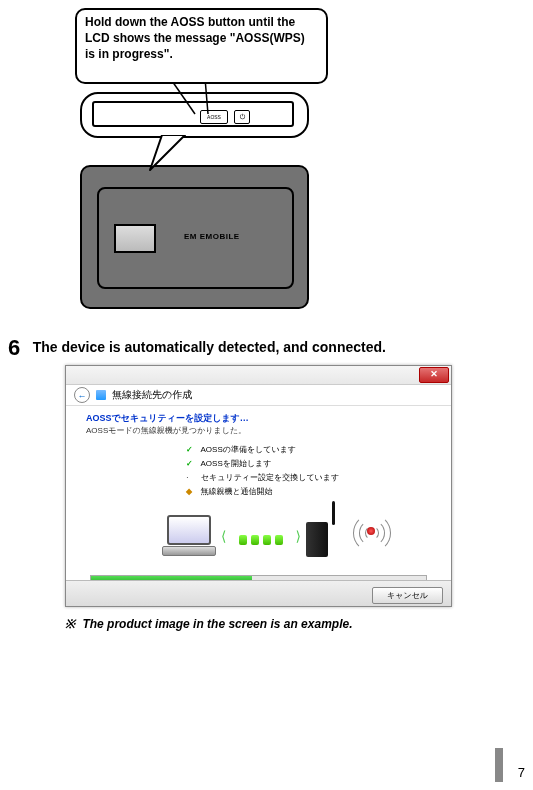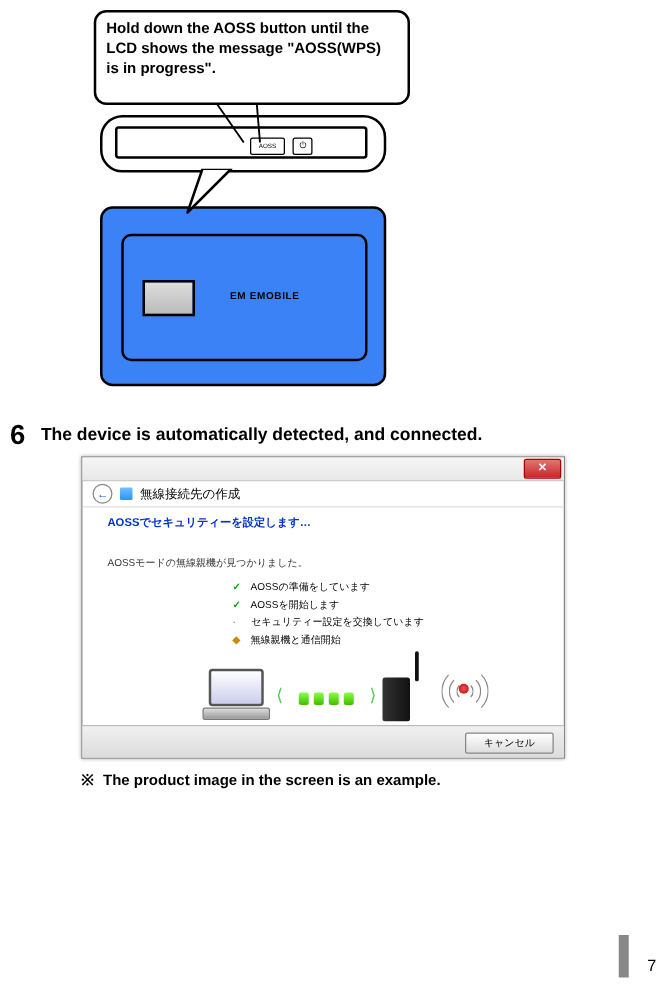--- a/index.html
+++ b/index.html
@@ -98,21 +98,21 @@
     z-index: 2;
   }
   .device-front-box {
     position: absolute;
     top: 165px;
     left: 80px;
     width: 225px;
     height: 140px;
     border: 2px solid #000;
     border-radius: 10px;
-    background: #3b82f6;
+    background: #737373;
   }
   .device-front-inner {
     position: absolute;
     top: 20px;
     left: 15px;
     width: 193px;
     height: 98px;
     border: 2px solid #000;
     border-radius: 8px;
   }
@@ -209,21 +209,21 @@
     border-radius: 1px;
   }
   .dialog-body {
     padding: 6px 20px;
     border-top: 1px solid #ddd;
   }
   .dialog-title-text {
     font-size: 9px;
     color: #0033cc;
     font-weight: bold;
-    margin-bottom: 20px;
+    margin-bottom: 0;
   }
   .dialog-subtitle {
     font-size: 8px;
     color: #333;
     margin-bottom: 8px;
   }
   .status-list {
     margin-left: 100px;
     font-size: 8px;
   }
@@ -398,20 +398,21 @@
     font-size: 8px;
     padding: 2px 14px;
     border-radius: 2px;
   }
   .note-line {
     position: absolute;
     top: 615px;
     left: 65px;
     font-size: 12px;
     font-weight: bold;
+    font-style: italic;
   }
   .note-mark {
     margin-right: 4px;
   }
   .page-num {
     position: absolute;
     bottom: 10px;
     right: 8px;
     font-size: 13px;
   }

